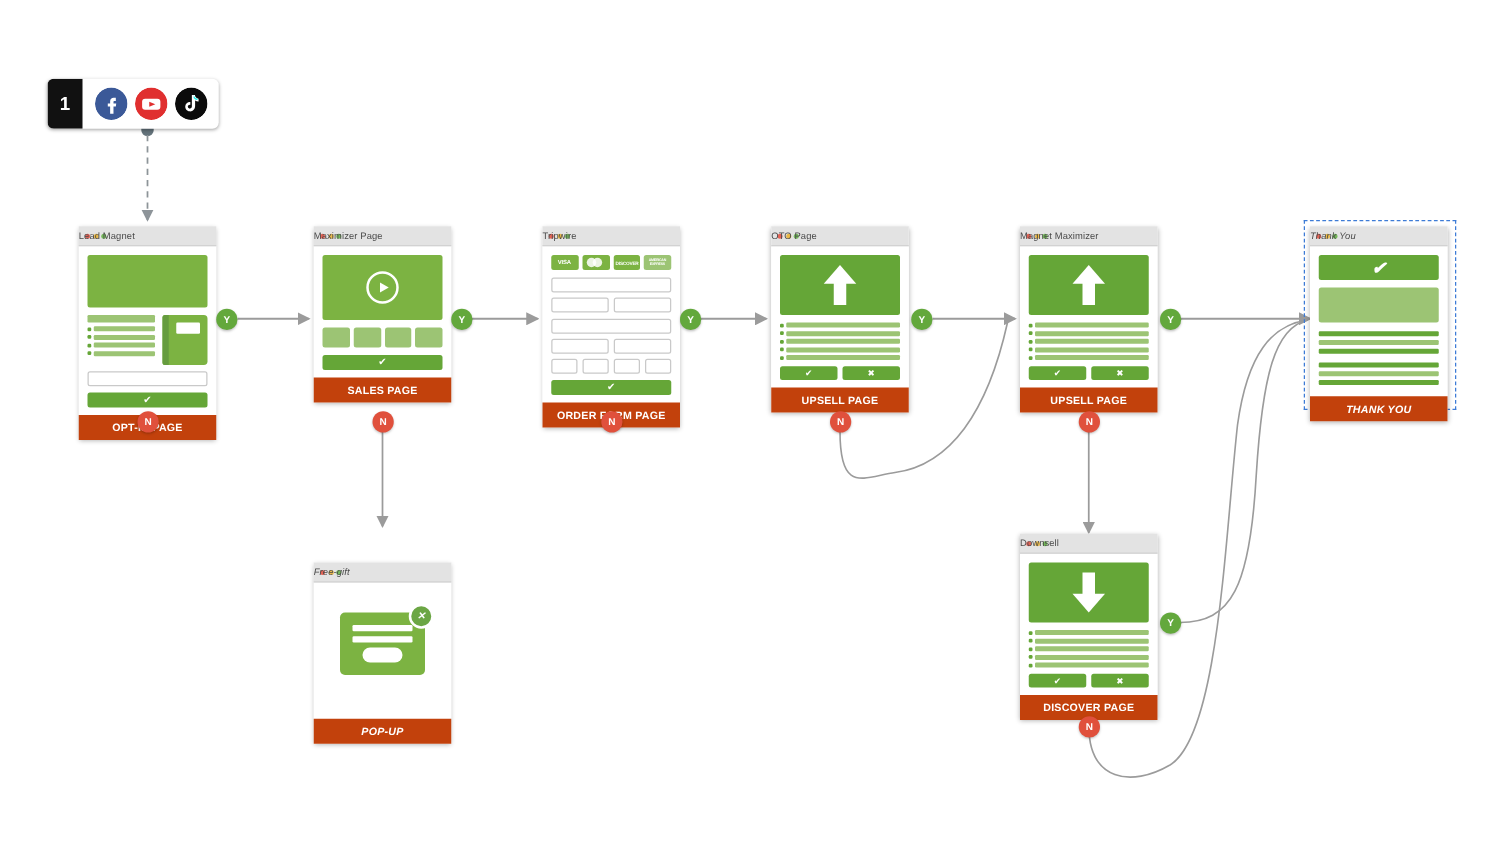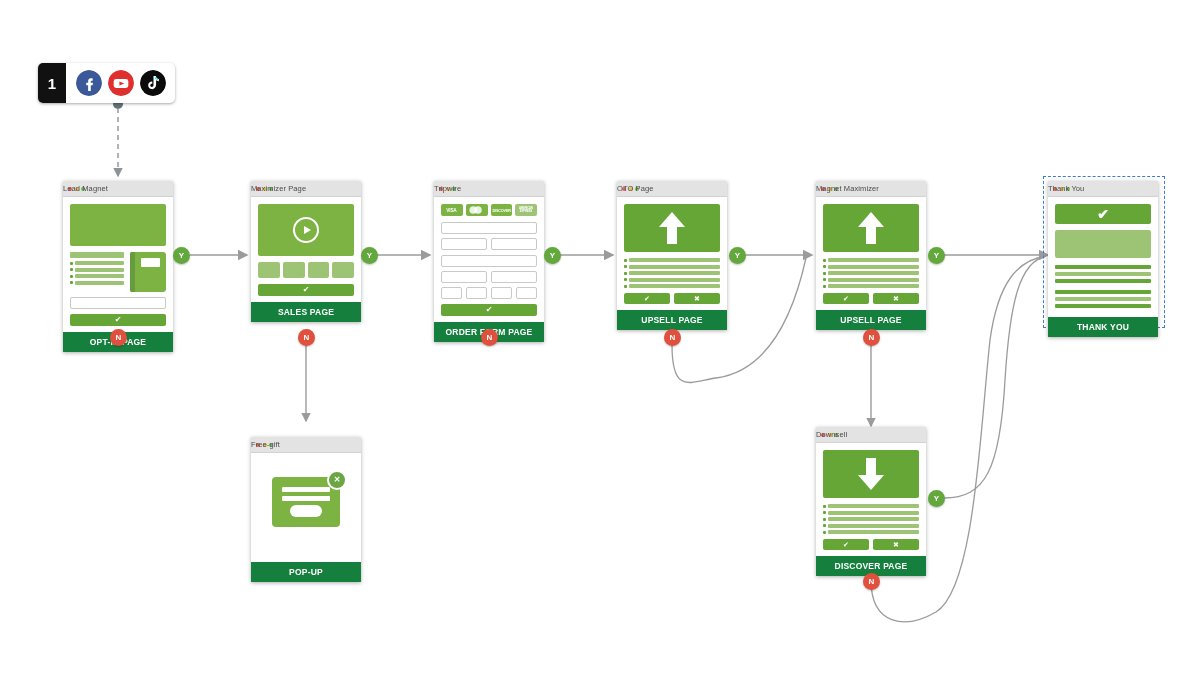--- a/index.html
+++ b/index.html
@@ -45,21 +45,21 @@
   .dots{display:flex;gap:2.5px;}
   .dot{width:4px;height:4px;border-radius:50%;}
   .d-red{background:#e46356;}.d-yel{background:#e9b94a;}.d-grn{background:#74b95a;}
   .tb-title{
     position:absolute;left:0;right:0;
     font-size:7.5px;color:#4a4a4a;line-height:15px;
     letter-spacing:.1px;
   }
   .body{background:#ffffff;padding:7px 7px 6px 7px;}
   .footer{
-    background:#15803d;color:#ffffff;text-align:center;
+    background:#c2410c;color:#ffffff;text-align:center;
     font-size:8.5px;font-weight:bold;letter-spacing:.2px;
     padding:5px 0 5px 0;
   }
 
   
   .g-dark{background:#65a637;}
   .g-mid{background:#7cb342;}
   .g-lite{background:#9cc474;}
   .hero{height:42px;border-radius:2px;display:flex;align-items:center;justify-content:center;}
   .cta{height:12px;border-radius:2px;display:flex;align-items:center;justify-content:center;margin-top:5px;}
@@ -406,21 +406,21 @@
         <span class="btn g-dark">✔</span>
         <span class="btn g-dark">✖</span>
       </div>
     </div>
     <div class="footer">UPSELL PAGE</div>
   </div>
   <div class="badge y" style="left:928px;top:247px;">Y</div>
   <div class="badge n" style="left:863px;top:329px;">N</div>
 
   <div class="sel-ring" style="left:1043px;top:176px;width:120px;height:150px;"></div>
-  <div class="card selected" style="left:1048px;top:181px;">
+  <div class="card selected" style="left:1048px;top:181px;font-style:italic;">
     <div class="titlebar">
       <div class="dots">
         <span class="dot d-red"></span>
         <span class="dot d-yel"></span>
         <span class="dot d-grn"></span>
       </div>
       <div class="tb-title">Thank You</div>
     </div>
     <div class="body">
       <div class="ty-check g-dark">✔</div>
@@ -432,21 +432,21 @@
       </div>
       <div class="ty-group">
         <div class="ty-line g-dark"></div>
         <div class="ty-line g-lite"></div>
         <div class="ty-line g-dark"></div>
       </div>
     </div>
     <div class="footer">THANK YOU</div>
   </div>
 
-  <div class="card" style="left:251px;top:437px;">
+  <div class="card" style="left:251px;top:450px;font-style:italic;">
     <div class="titlebar">
       <div class="dots">
         <span class="dot d-red"></span>
         <span class="dot d-yel"></span>
         <span class="dot d-grn"></span>
       </div>
       <div class="tb-title">Free-gift</div>
     </div>
     <div class="body" style="height:96px;">
       <div class="popup-wrap">

